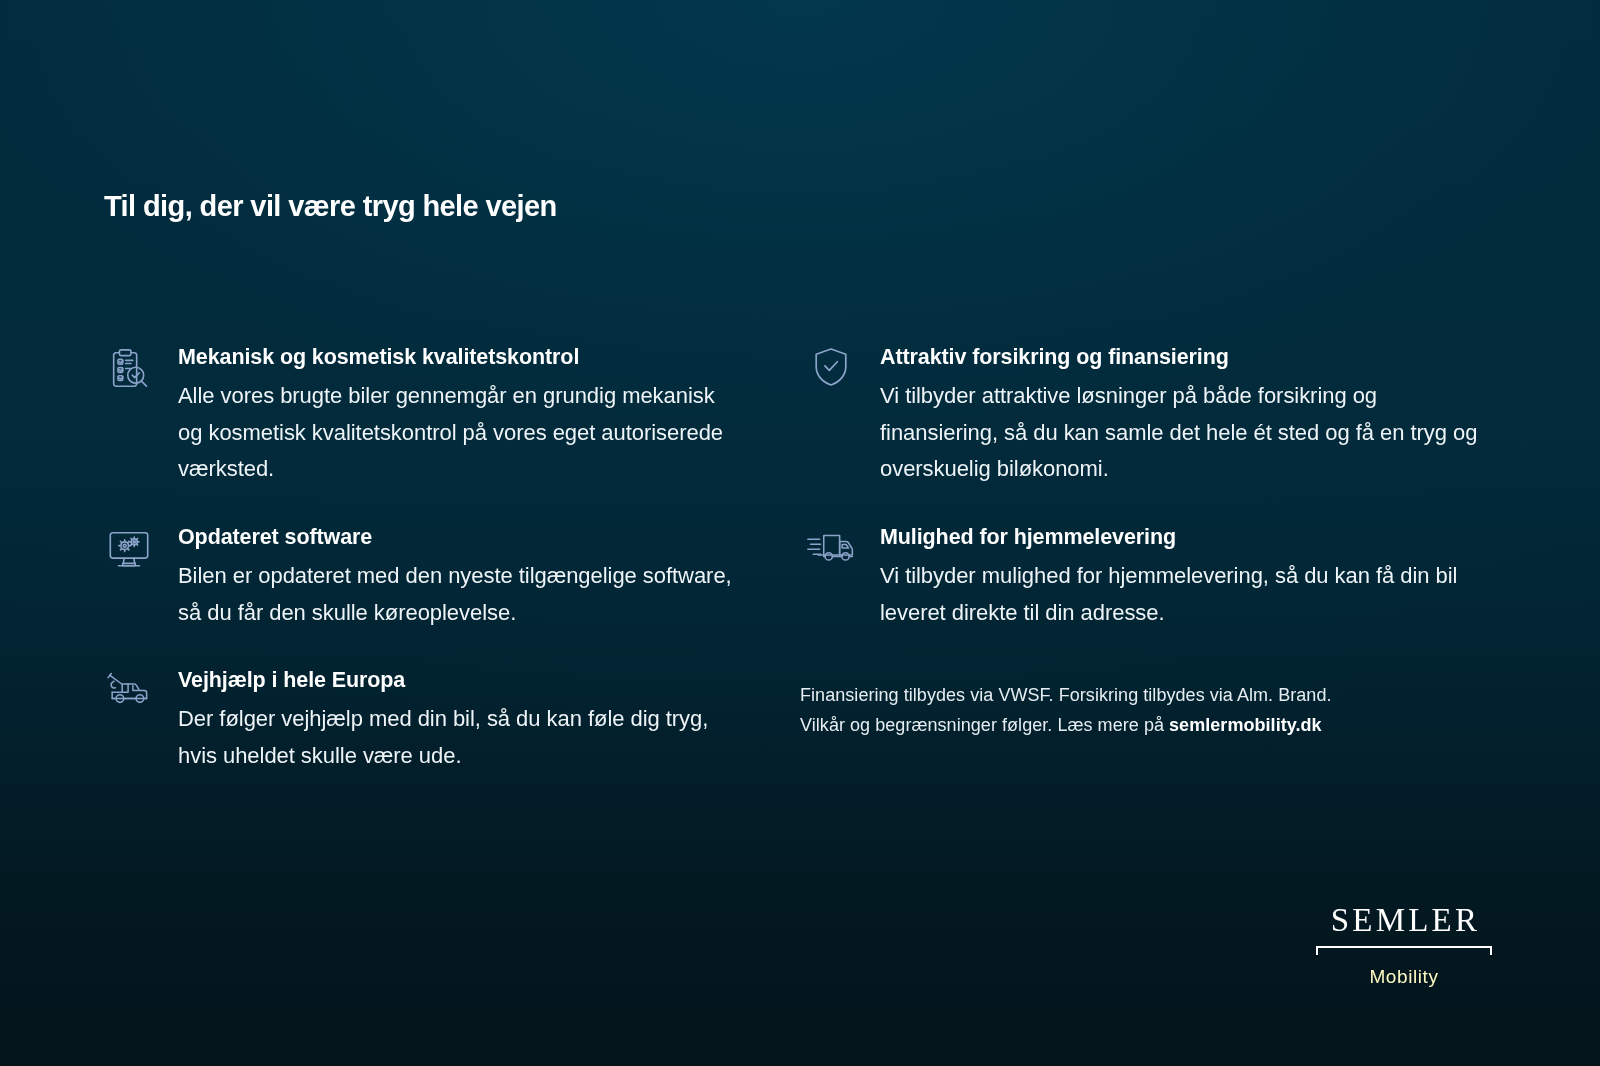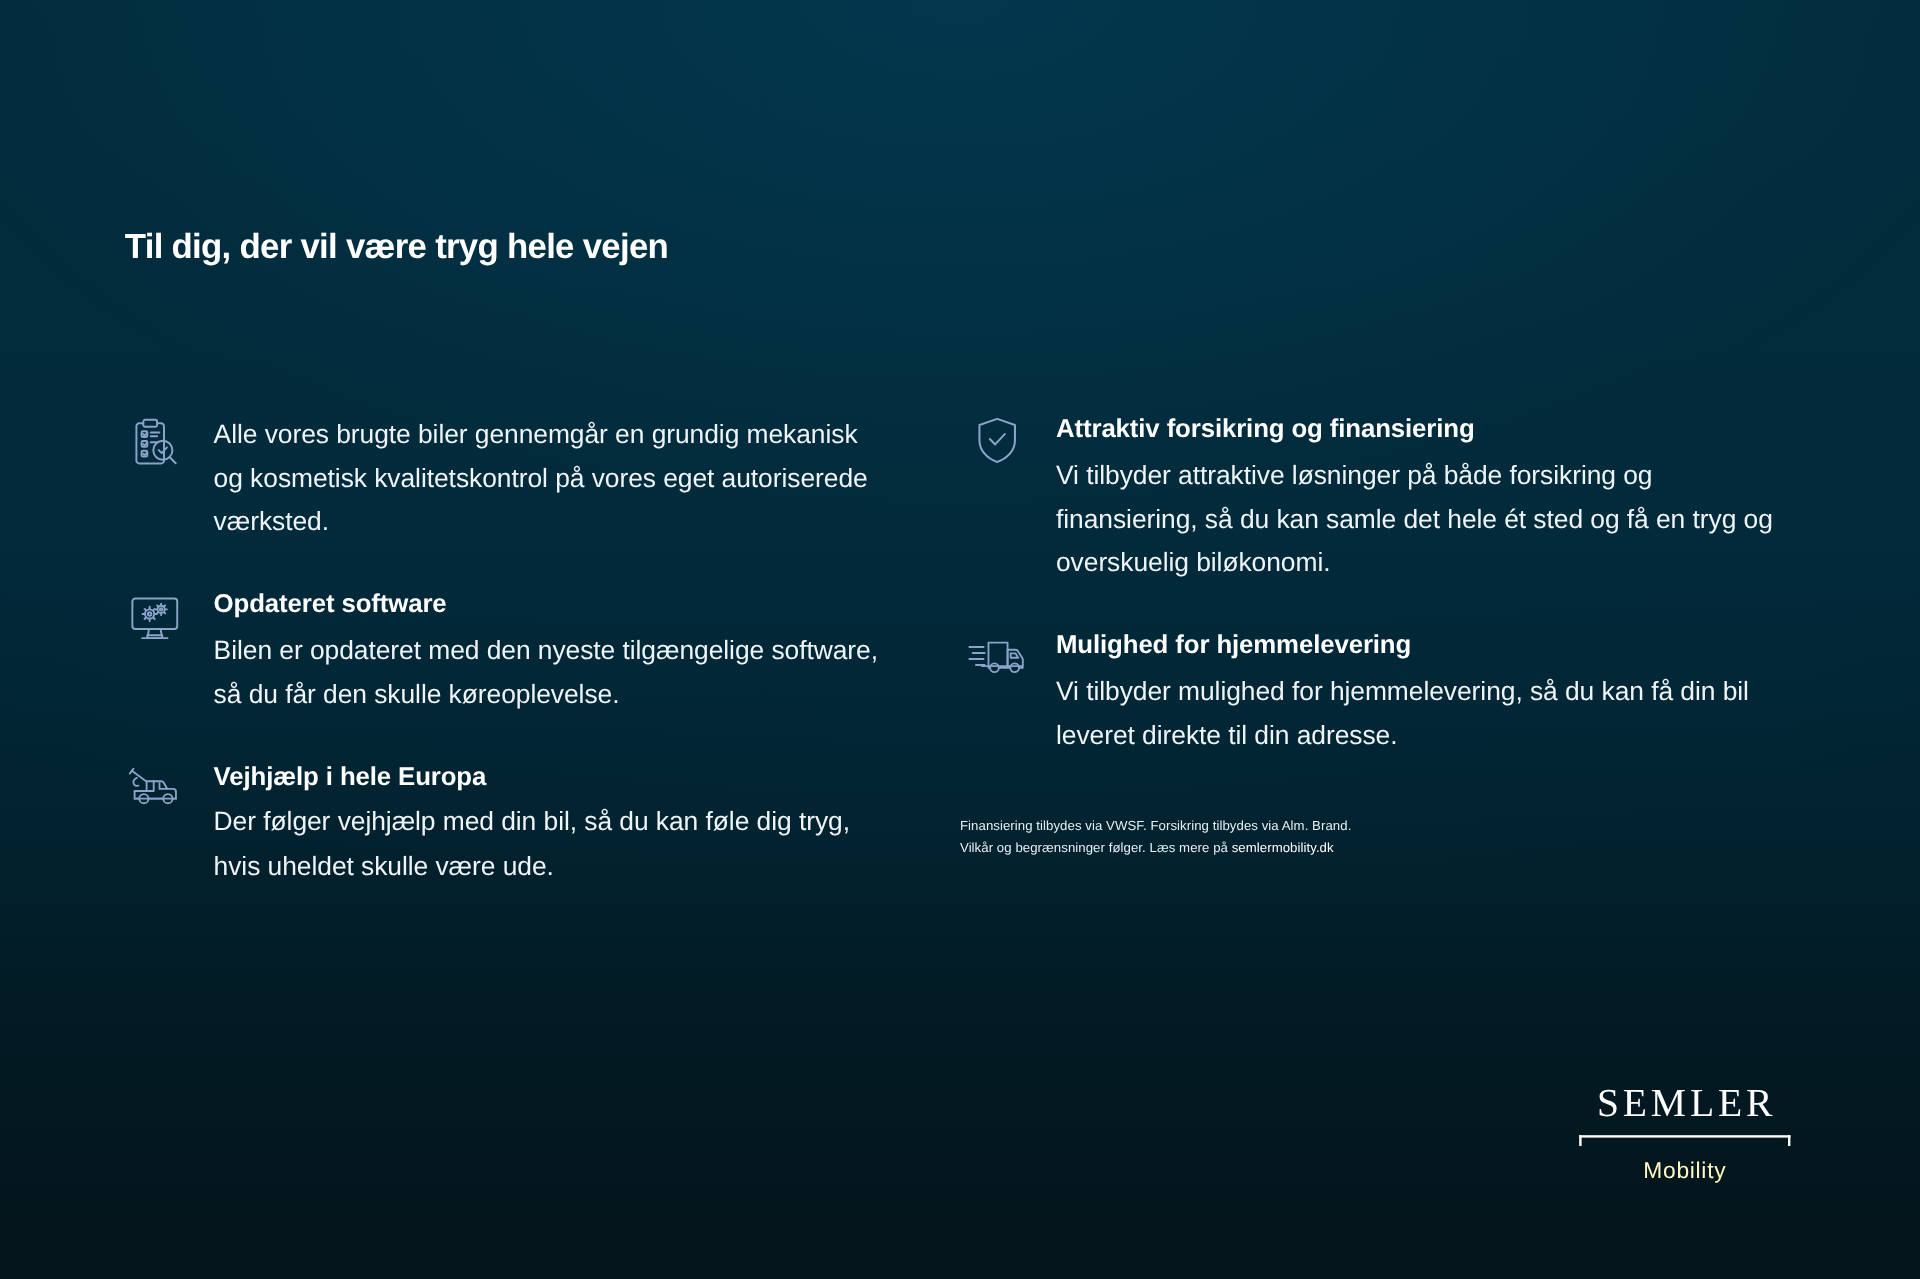--- a/index.html
+++ b/index.html
@@ -86,26 +86,26 @@
     font-size: 22px;
     font-weight: 400;
     line-height: 1.67;
     color: #eef4f7;
     letter-spacing: -0.05px;
   }
 
   
   .disclaimer {
     margin-top: 50px;
-    font-size: 11px;
+    font-size: 18px;
     line-height: 1.62;
     color: #e6eef2;
     letter-spacing: 0.05px;
   }
-  .disclaimer strong { font-weight: 400; color: #ffffff; }
+  .disclaimer strong { font-weight: 700; color: #ffffff; }
 
   
   .logo {
     position: absolute;
     right: 108px;
     bottom: 78px;
     width: 176px;
     text-align: center;
     user-select: none;
   }
@@ -165,20 +165,21 @@
           <path d="M13.8 24.9l1.3 1.3 2.3-2.4"></path>
           <path d="M20.5 23.5h5.5"></path>
           <rect x="12.5" y="31" width="5" height="5" rx="1.2"></rect>
           <path d="M13.8 33.4l1.3 1.3 2.3-2.4"></path>
           <circle cx="31" cy="30.5" r="8.3"></circle>
           <path d="M27.4 30.4l2.6 2.6 4.6-5"></path>
           <path d="M37 36.6l5.2 5.2"></path>
         </svg>
       </div>
       <div class="feature-body">
+        <div class="feature-title">Mekanisk og kosmetisk kvalitetskontrol</div>
         <div class="feature-text">Alle vores brugte biler gennemgår en grundig mekanisk og kosmetisk kvalitetskontrol på vores eget autoriserede værksted.</div>
       </div>
     </div>
 
     <div class="feature">
       <div class="feature-icon">
         <svg viewBox="0 0 48 48" fill="none" stroke="#8ba2c9" stroke-width="1.7" stroke-linecap="round" stroke-linejoin="round">
           <rect x="4.5" y="7" width="39" height="26.5" rx="2.6"></rect>
           <path d="M19 33.5l-1 5.5M29 33.5l1 5.5"></path>
           <path d="M13 41.5h22"></path>

